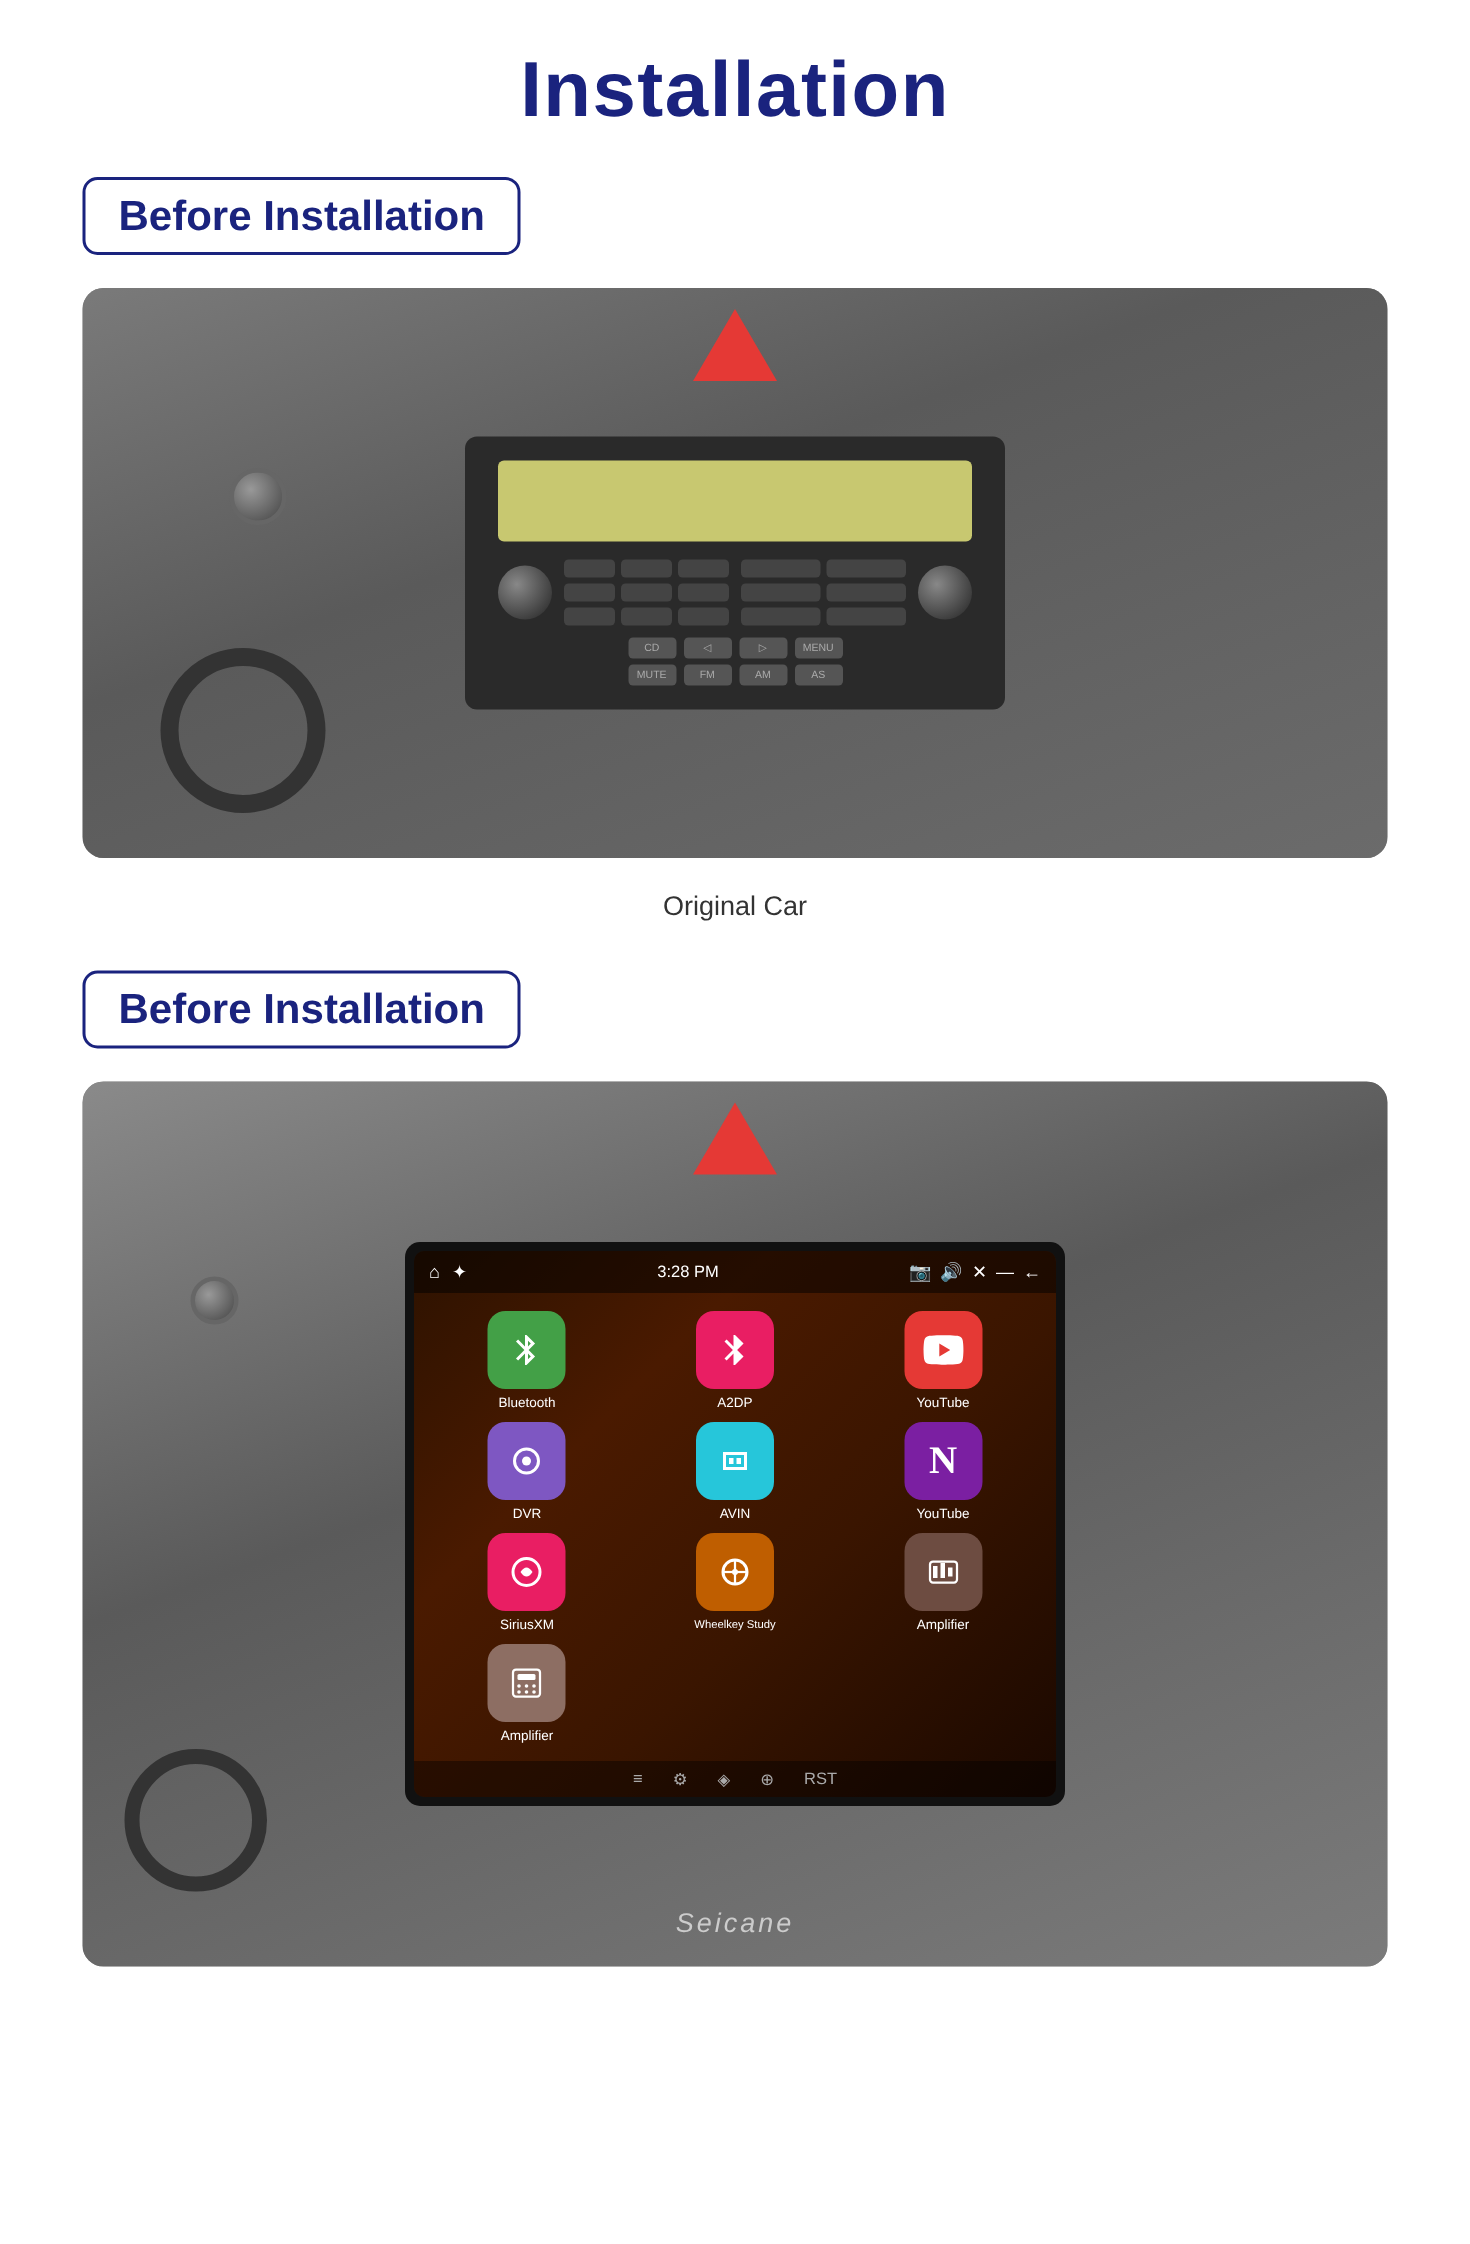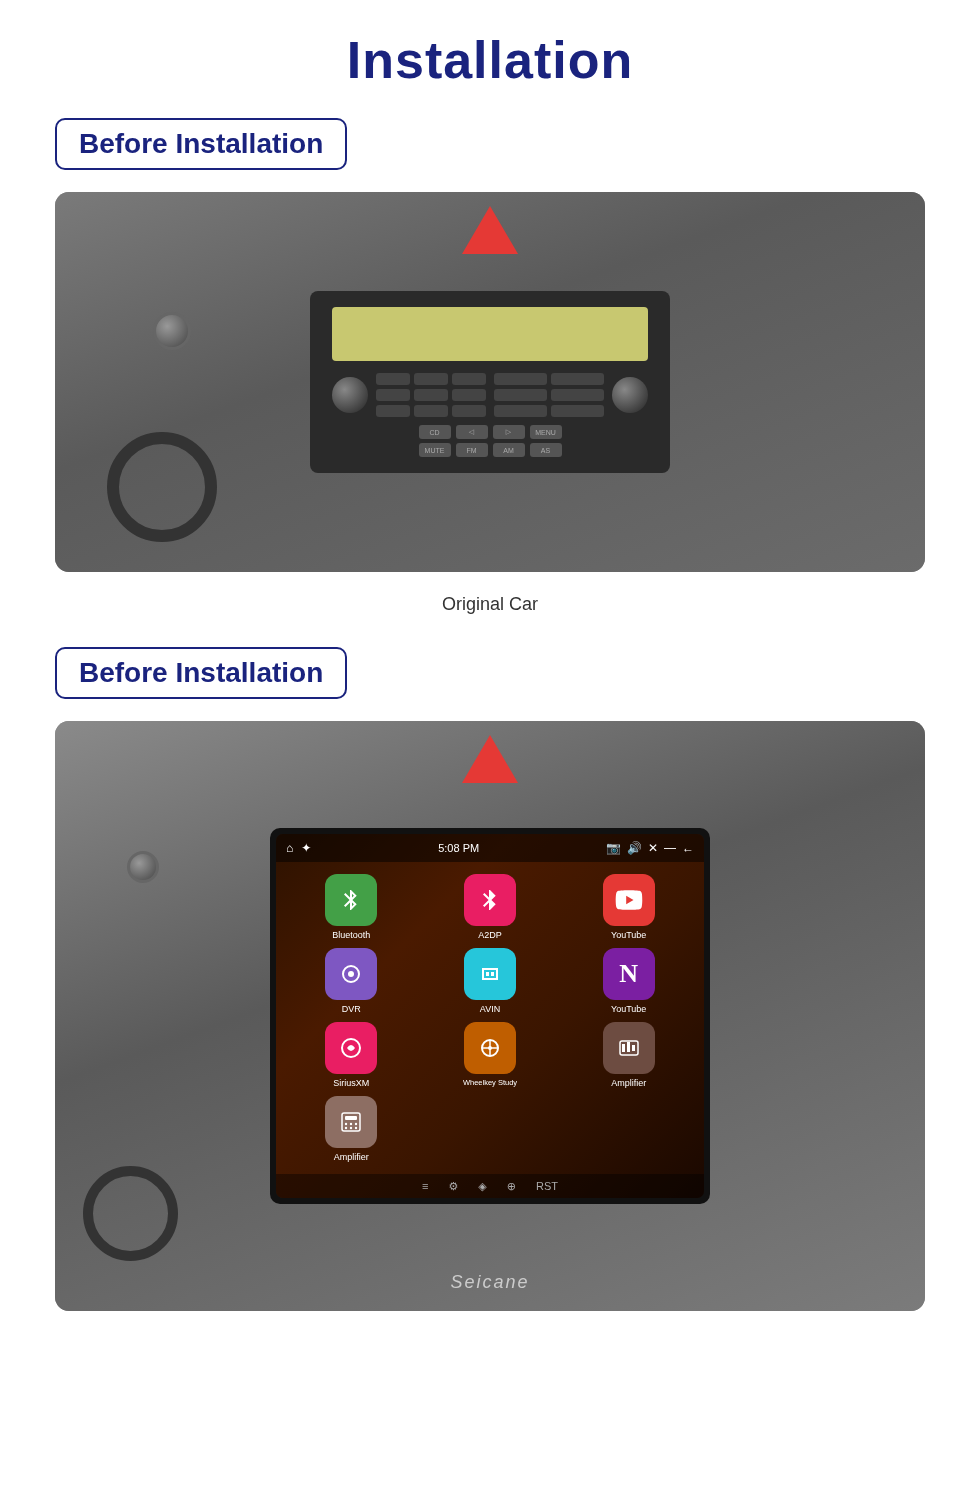--- a/index.html
+++ b/index.html
@@ -426,21 +426,21 @@
       <div class="after-ignition"></div>
 
       <div class="android-screen-wrapper">
         <div class="android-screen">
 
           <div class="status-bar">
             <div class="status-left">
               <span class="status-icon">⌂</span>
               <span class="status-icon">✦</span>
             </div>
-            <div class="status-center">5:08 PM</div>
+            <div class="status-center">3:28 PM</div>
             <div class="status-right">
               <span class="status-icon">📷</span>
               <span class="status-icon">🔊</span>
               <span class="status-icon">✕</span>
               <span class="status-icon">—</span>
               <span class="status-icon">←</span>
             </div>
           </div>
 
           <div class="apps-grid">

